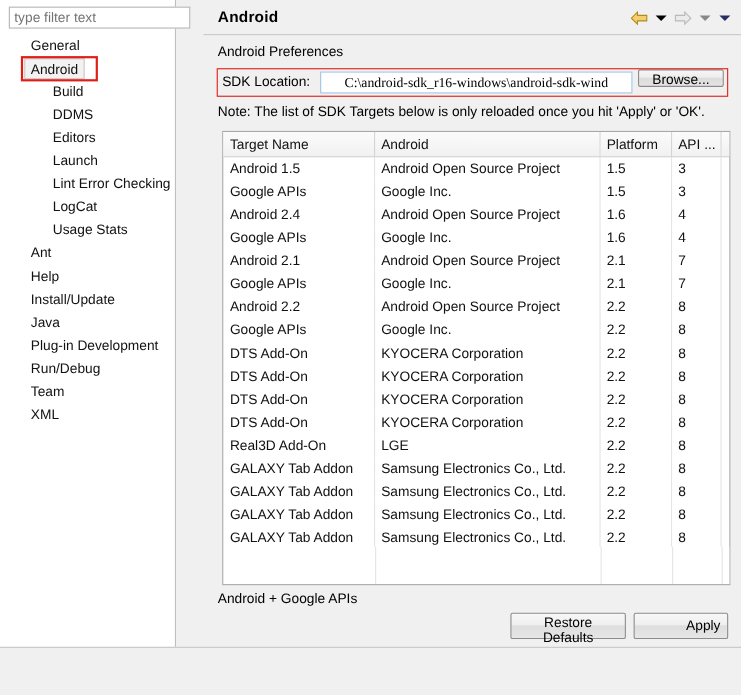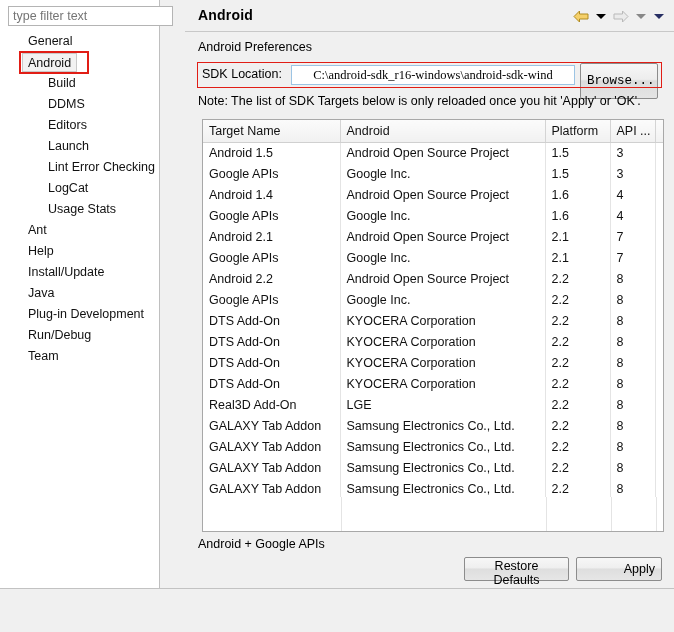--- a/index.html
+++ b/index.html
@@ -150,25 +150,25 @@
     font-family: Liberation Serif, serif;
     font-size: 12.5px;
     color: #000;
     padding: 0 3px;
     outline: none;
     text-align: center;
   }
   #browse-btn {
     position: absolute;
     left: 383px; top: 1px;
-    width: 78px; height: 36px;
+    width: 78px; height: 16px;
     background: linear-gradient(to bottom,#f6f6f6 0%,#ededed 45%,#dcdcdc 50%,#e4e4e4 100%);
     border: 1px solid #8c8c8c;
     border-radius: 2px;
-    font-family: Liberation Mono, monospace;
+    font-family: Liberation Sans, sans-serif;
     font-size: 12.5px;
     color: #000;
     cursor: default;
   }
 
   #note-text {
     position: absolute;
     left: 13px; top: 94px;
     font-size: 12.5px;
     color: #000;
@@ -289,20 +289,21 @@
         <div class="tree-item lvl2"><span>Lint Error Checking</span></div>
         <div class="tree-item lvl2"><span>LogCat</span></div>
         <div class="tree-item lvl2"><span>Usage Stats</span></div>
         <div class="tree-item lvl1"><span>Ant</span></div>
         <div class="tree-item lvl1"><span>Help</span></div>
         <div class="tree-item lvl1"><span>Install/Update</span></div>
         <div class="tree-item lvl1"><span>Java</span></div>
         <div class="tree-item lvl1"><span>Plug-in Development</span></div>
         <div class="tree-item lvl1"><span>Run/Debug</span></div>
         <div class="tree-item lvl1"><span>Team</span></div>
+        <div class="tree-item lvl1"><span>XML</span></div>
       </div>
   </div>
 
   <div id="right-panel">
 
     <div id="page-title">Android</div>
     <div id="title-rule"></div>
 
     <div id="nav-icons">
       <span class="nav-btn">
@@ -364,21 +365,21 @@
               <td></td>
             </tr>
             <tr>
               <td>Google APIs</td>
               <td>Google Inc.</td>
               <td>1.5</td>
               <td>3</td>
               <td></td>
             </tr>
             <tr>
-              <td>Android 1.4</td>
+              <td>Android 2.4</td>
               <td>Android Open Source Project</td>
               <td>1.6</td>
               <td>4</td>
               <td></td>
             </tr>
             <tr>
               <td>Google APIs</td>
               <td>Google Inc.</td>
               <td>1.6</td>
               <td>4</td>

